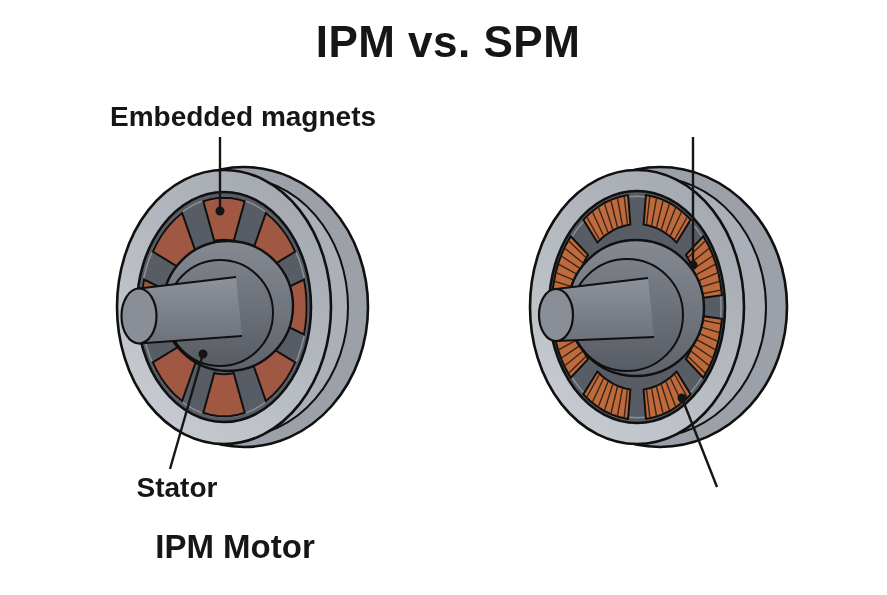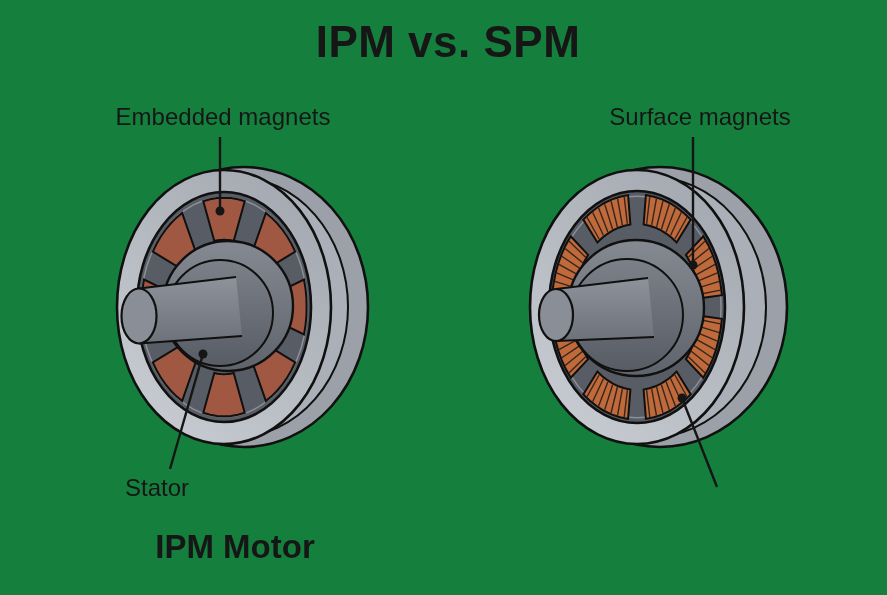--- a/index.html
+++ b/index.html
@@ -1,27 +1,27 @@
 <!DOCTYPE html>
 <html><head>
 <meta charset="utf-8">
 <style>
   html,body{margin:0;padding:0;}
   body{font-family:"Liberation Sans", sans-serif; background:#e9e9e7;}
   .stage{
     position:relative; width:887px; height:595px; overflow:hidden;
-    background:#15803d; margin:0 auto;
+    background:#ffffff; margin:0 auto;
   }
   .stage svg{position:absolute; left:0; top:0;}
   .lbl{
     position:absolute; transform:translate(-50%,-50%);
     white-space:nowrap; color:#161616; line-height:1;
   }
   .title{font-size:44px; font-weight:700; letter-spacing:0.5px;}
-  .annot{font-size:24px; font-weight:400;}
+  .annot{font-size:28px; font-weight:700;margin-left:20px;}
   .caption{font-size:33px; font-weight:700;}
 </style>
 </head>
 <body>
 
 <div class="stage">
 
   <svg width="887" height="595" viewBox="0 0 887 595">
     <defs>
       <linearGradient id="gradRim" x1="85%" y1="0%" x2="15%" y2="100%">
@@ -148,19 +148,18 @@
         <circle cx="693" cy="265" r="4.5" fill="#151515"></circle>
         <line x1="682" y1="398" x2="717" y2="487" stroke="#151515" stroke-width="2.4"></line>
         <circle cx="682" cy="398" r="4.5" fill="#151515"></circle>
       </g>
   </svg>
 
   <div class="lbl title" style="left:448px; top:42px;">IPM vs. SPM</div>
 
   <div class="lbl annot" style="left:223px; top:117px;">Embedded magnets</div>
 
-  <div class="lbl annot" style="left:700px; top:117px;">Surface magnets</div>
 
   <div class="lbl annot" style="left:157px; top:488px;">Stator</div>
 
   <div class="lbl caption" style="left:235px; top:546px;text-align:right;">IPM Motor</div>
 
 </div>
 
 </body></html>

